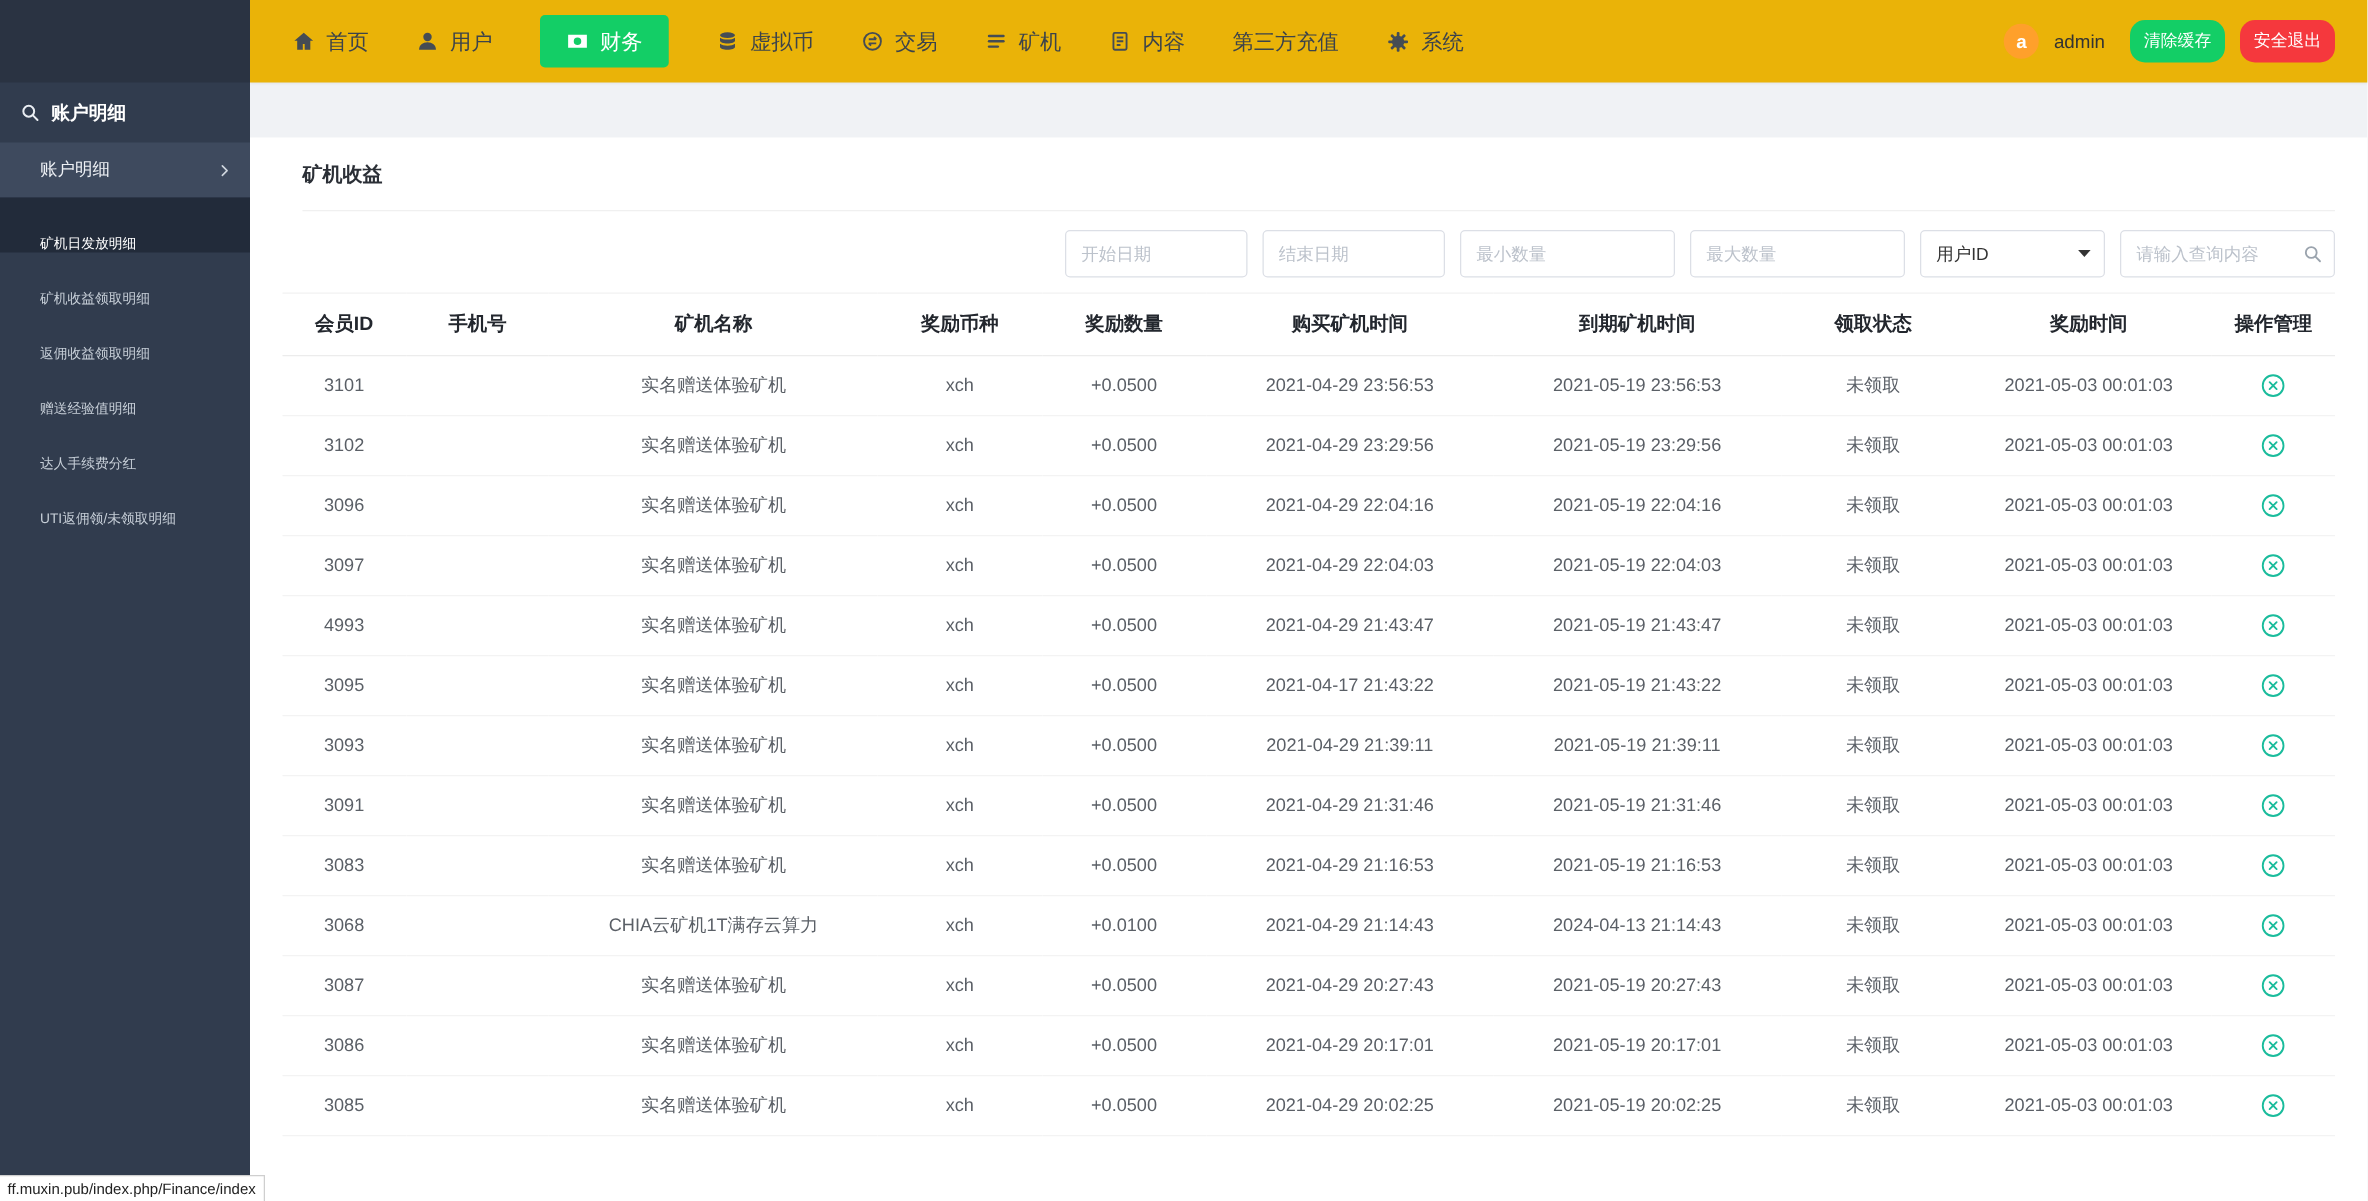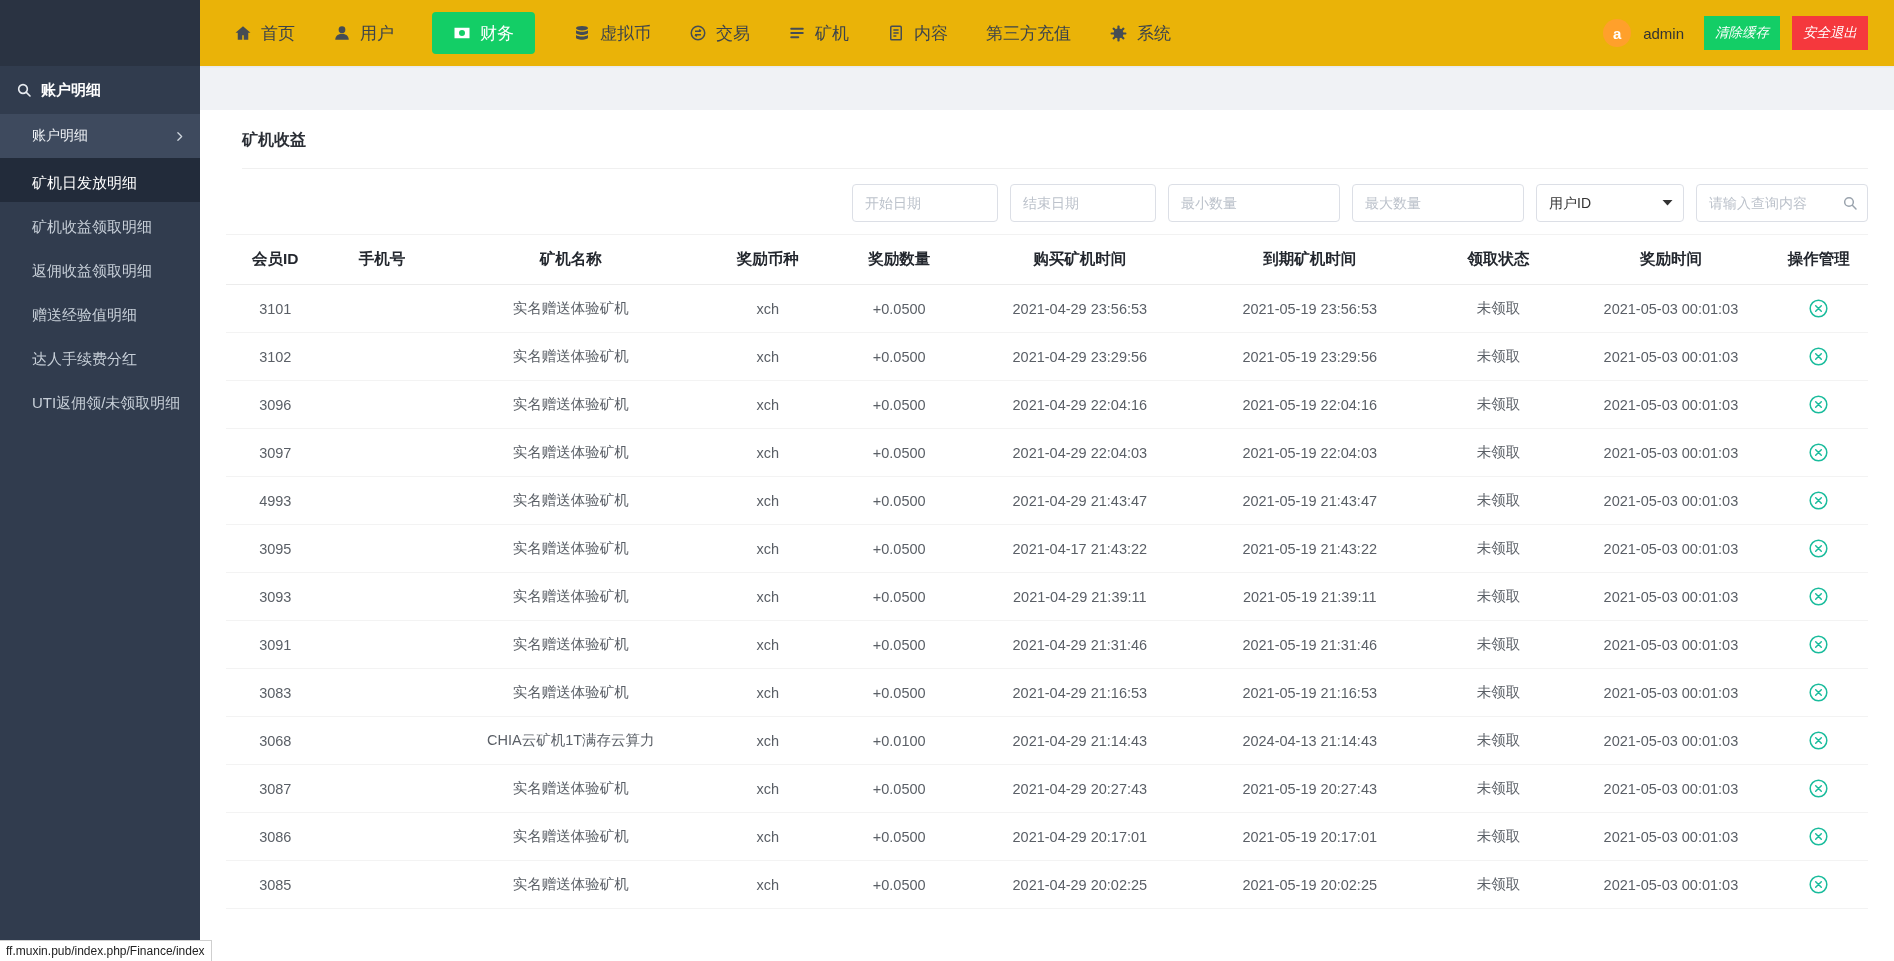--- a/index.html
+++ b/index.html
@@ -7,35 +7,35 @@
   body{font-family:"Liberation Sans","DejaVu Sans",sans-serif;background:#f0f2f5;color:#333;}
 
   
   .sidebar{position:fixed;left:0;top:0;bottom:0;width:200px;background:#313c4e;z-index:10;}
   .logo-area{height:66px;background:#2a3342;}
   .panel-title{height:48px;display:flex;align-items:center;gap:9px;padding:0 16px;color:#fff;font-size:15px;font-weight:bold;}
   .panel-title .p-icon{display:inline-flex;color:#e9edf2;}
   .menu-group{height:44px;display:flex;align-items:center;justify-content:space-between;padding:0 14px 0 32px;background:#3e4a5e;color:#eef1f5;font-size:14px;cursor:pointer;}
   .menu-group .chev{display:inline-flex;color:#cfd6de;}
   .menu{display:flex;flex-direction:column;}
-  .menu-item{height:44px;display:flex;align-items:flex-start;padding:16px 14px 0 32px;color:#c7cfd8;font-size:15px;text-decoration:none;cursor:pointer;}
+  .menu-item{height:44px;display:flex;align-items:flex-end;padding:16px 14px 0 32px;color:#c7cfd8;font-size:11px;text-decoration:none;cursor:pointer;}
   .menu-item.active{background:#222b3a;color:#fff;}
 
   
   .main{margin-left:200px;}
   .topnav{height:66px;background:#eab308;display:flex;align-items:center;padding:0 26px 0 34px;box-shadow:0 1px 2px rgba(0,0,0,.05);position:relative;z-index:5;}
   .nav-items{display:flex;align-items:center;gap:38px;}
   .nav-item{display:inline-flex;align-items:center;gap:9px;font-size:17px;color:#3c434b;text-decoration:none;cursor:pointer;white-space:nowrap;}
   .nav-item .nav-icon{display:inline-flex;color:#454c54;}
   .nav-item.active{background:#13ce66;color:#fff;padding:0 21px;height:42px;border-radius:4px;}
   .nav-item.active .nav-icon{color:#fff;}
   .topnav-right{margin-left:auto;display:flex;align-items:center;gap:12px;}
   .avatar{width:28px;height:28px;border-radius:50%;background:#ffa02b;color:#fff;display:inline-flex;align-items:center;justify-content:center;font-size:15px;font-weight:bold;cursor:pointer;}
   .username{font-size:15px;color:#333;margin-right:8px;}
-  .btn{border:none;border-radius:0;color:#fff;font-size:13.5px;padding:8px 11px;cursor:pointer;font-family:inherit;font-style:italic;}
+  .btn{border:none;border-radius:12px;color:#fff;font-size:13.5px;padding:8px 11px;cursor:pointer;font-family:inherit;}
   .btn.green{background:#13ce66;}
   .btn.red{background:#f5383d;}
 
   
   .content{padding-top:44px;}
   .card{background:#fff;min-height:851px;padding:0 26px;}
   .page-title-row{padding:20px 0 17px;border-bottom:1px solid #f0f0f0;margin-left:16px;}
   .page-title-row h2{font-size:16px;font-weight:bold;color:#2b2f36;}
 
   

